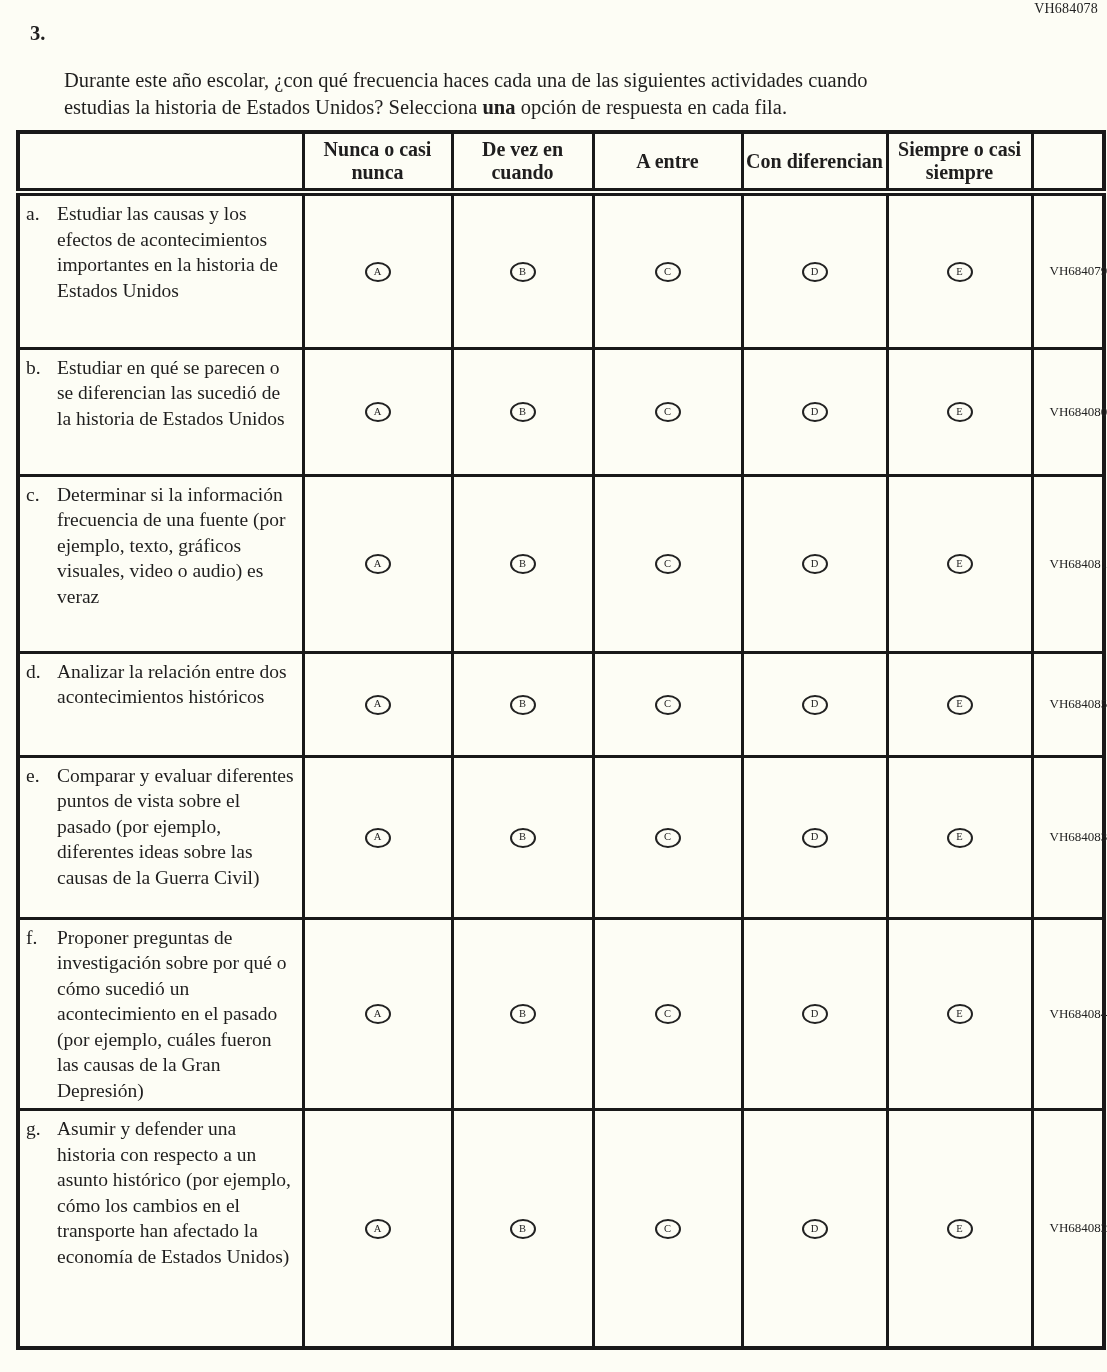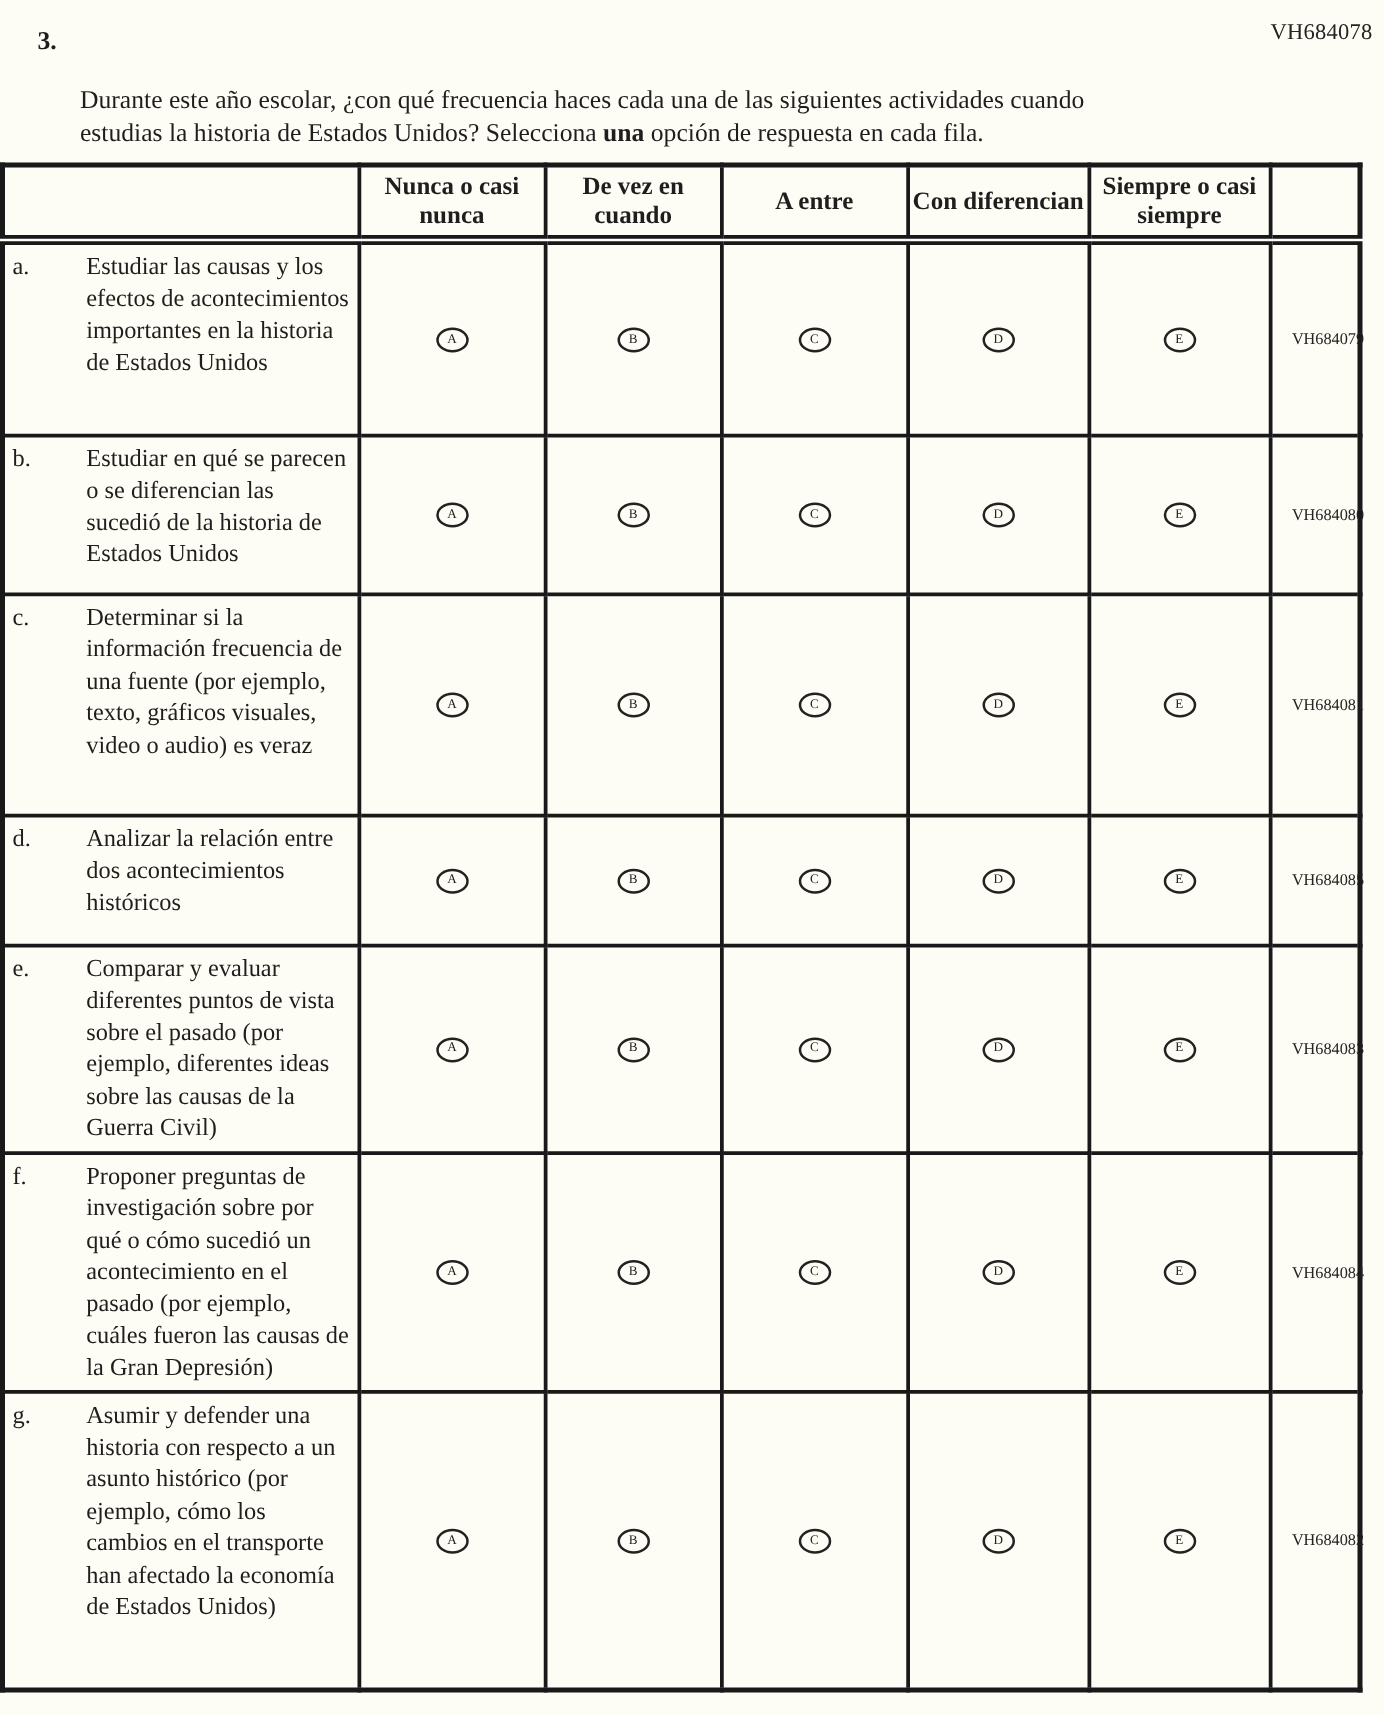--- a/index.html
+++ b/index.html
@@ -4,33 +4,33 @@
 <style>
   html,body{margin:0;padding:0;}
   body{
     width:1107px;height:1372px;position:relative;
     background:#fdfdf5;
     font-family:"Liberation Serif","DejaVu Serif",serif;
     color:#1f1e1e;
     overflow:hidden;
   }
   .page-code{
-    position:absolute;top:15px;right:9px;
-    font-size:18px;letter-spacing:.2px;color:#232323;
+    position:absolute;top:1px;right:9px;
+    font-size:14px;letter-spacing:.2px;color:#232323;
   }
   .question{
     position:absolute;top:20px;left:30px;width:850px;
     font-size:20.5px;line-height:27px;
   }
   .qwrap{display:flex;}
   .qnum{font-weight:bold;width:34px;flex:0 0 34px;}
   .qtext{flex:1;margin-top:47px;}
   .qbold{font-weight:bold;}
   table.answer-table{
-    position:absolute;left:0;top:130px;
+    position:absolute;left:16px;top:130px;
     width:1086px;
     border-collapse:collapse;
     table-layout:fixed;
     background:transparent;
   }
   table.answer-table, table.answer-table td, table.answer-table th{
     border:3px solid #191919;
   }
   table.answer-table{border-width:4px;}
   th.hdr{
@@ -39,21 +39,21 @@
     padding:4px 2px;
   }
   tr.header-row th{border-bottom:8px double #191919;}
   td.desc{
     vertical-align:top;
     padding:5px 4px 5px 6px;
     font-size:19.5px;line-height:25.5px;
   }
   .desc-wrap{display:flex;}
   .row-label{width:31px;flex:0 0 31px;}
-  .row-text{flex:1;margin-left:28px;}
+  .row-text{flex:1;}
   td.opt{
     text-align:center;vertical-align:middle;padding:0;
   }
   .bubble{
     display:inline-flex;align-items:center;justify-content:center;
     width:22px;height:16px;
     border:2px solid #222;border-radius:50%;
     font-size:10.5px;line-height:1;
     font-family:"Liberation Serif","DejaVu Serif",serif;
     color:#222;

